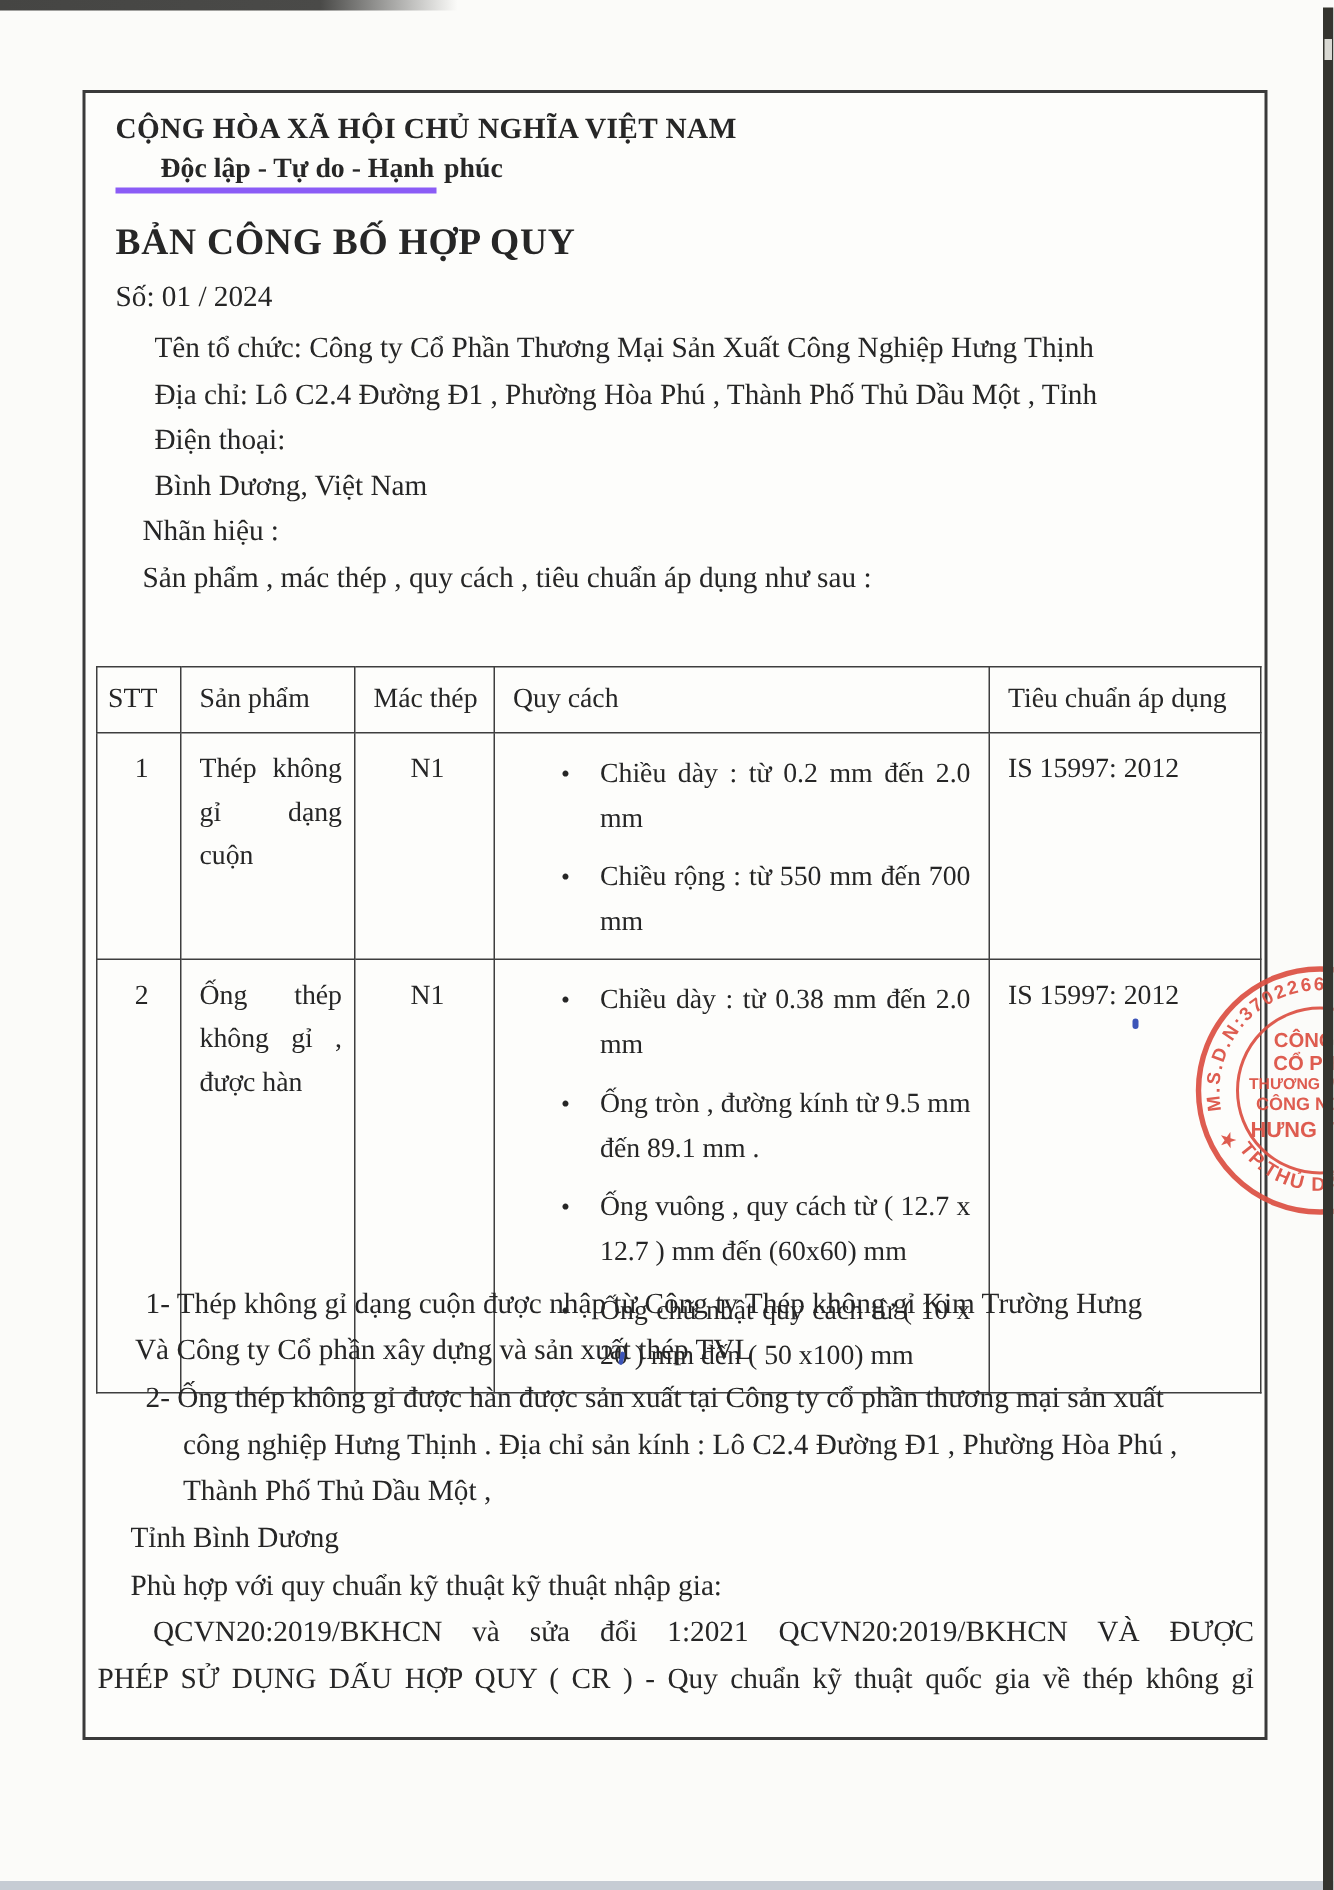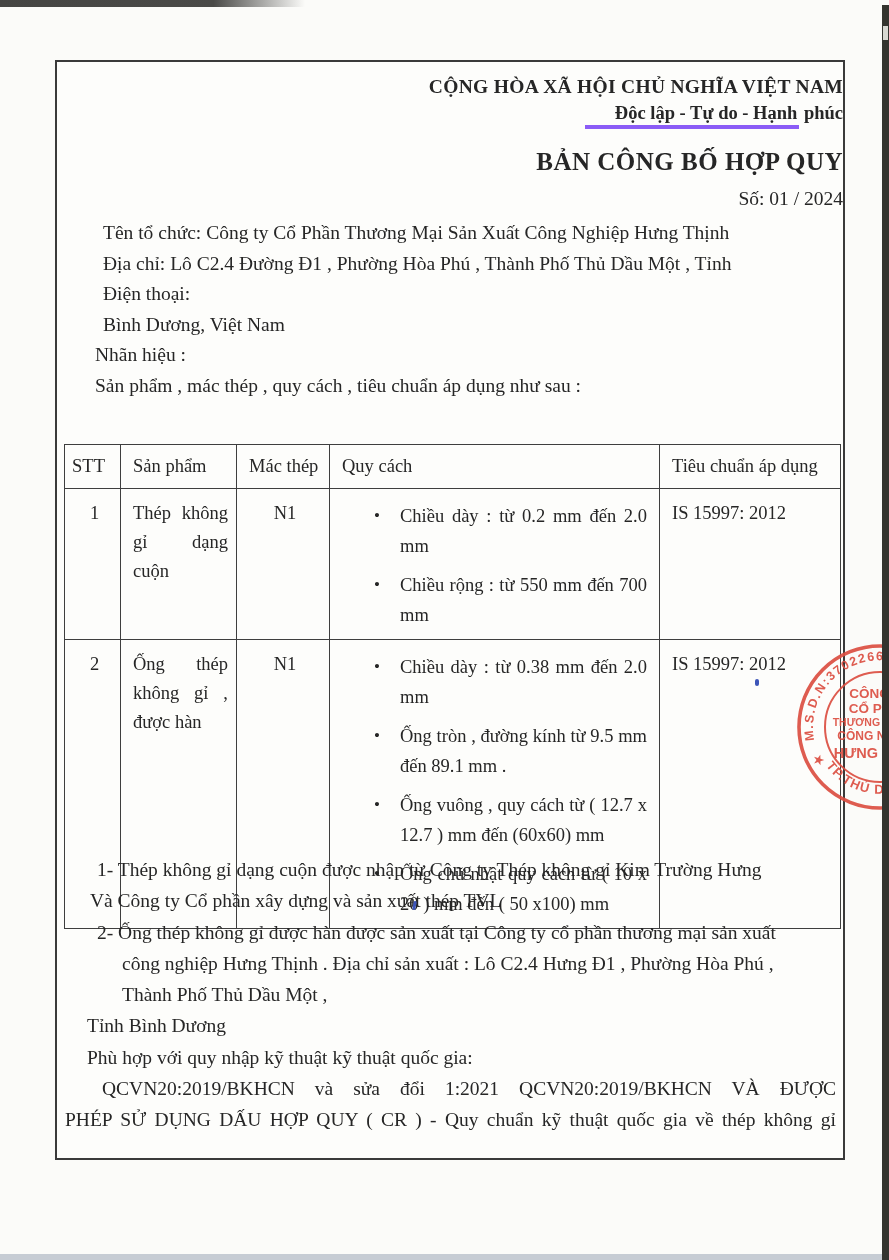--- a/index.html
+++ b/index.html
@@ -16,21 +16,21 @@
   .edge-right{position:absolute;left:882px;top:5px;width:7px;height:1255px;background:#34342f;z-index:6;}
   .edge-right-notch{position:absolute;left:883px;top:26px;width:5px;height:14px;background:#d8d8d2;z-index:7;}
   .edge-bottom{position:absolute;left:0;top:1254px;width:889px;height:6px;background:#c6ccd4;z-index:5;}
 
   
   .frame{
     position:absolute;left:55px;top:60px;width:790px;height:1100px;
     border:2px solid #3a3a3a;box-sizing:border-box;background:#fdfdfb;z-index:1;
   }
 
-  .center{text-align:right;}
+  .center{text-align:left;padding-left:20px;}
   .hdr{position:absolute;left:0;top:14px;width:100%;}
   .national-title{font-size:19.5px;font-weight:bold;letter-spacing:.3px;}
   .motto{font-size:18.5px;font-weight:bold;margin-top:5px;}
   .motto .u{border-bottom:4px solid #8b5cf6;padding:0 2px 2px 30px;}
   .doc-title{position:absolute;left:0;top:86px;width:100%;font-size:25px;font-weight:bold;letter-spacing:.5px;}
   .doc-number{position:absolute;left:0;top:126px;width:100%;font-size:19.5px;}
 
   .info{position:absolute;left:0;top:156px;width:100%;font-size:19.5px;line-height:30.5px;}
   .info .l1{padding-left:46px;}
   .info .l2{padding-left:38px;}
@@ -169,21 +169,21 @@
         </td>
         <td>IS 15997: 2012</td>
       </tr>
     </tbody>
   </table>
 
   <div class="notes">
     <div class="n-1">1-  Thép không gỉ dạng cuộn được nhập từ Công ty Thép không gỉ Kim Trường Hưng</div>
     <div class="n-cont0">Và Công ty Cổ phần xây dựng và sản xuất thép TVL</div>
     <div class="n-1">2-  Ống thép không gỉ được hàn được sản xuất tại Công ty cổ phần thương mại sản xuất</div>
-    <div class="n-cont">công nghiệp Hưng Thịnh . Địa chỉ sản xuất : Lô C2.4 Hưng Đ1 , Phường Hòa Phú ,</div>
+    <div class="n-cont">công nghiệp Hưng Thịnh . Địa chỉ sản kính : Lô C2.4 Đường Đ1 , Phường Hòa Phú ,</div>
     <div class="n-cont">Thành Phố Thủ Dầu Một ,</div>
     <div class="n-plain">Tỉnh Bình Dương</div>
-    <div class="n-plain">Phù hợp với quy nhập kỹ thuật kỹ thuật quốc gia:</div>
+    <div class="n-plain">Phù hợp với quy chuẩn kỹ thuật kỹ thuật nhập gia:</div>
     <div class="std first">QCVN20:2019/BKHCN và sửa đổi 1:2021 QCVN20:2019/BKHCN VÀ ĐƯỢC</div>
     <div class="std">PHÉP SỬ DỤNG DẤU HỢP QUY ( CR ) -  Quy chuẩn kỹ thuật quốc gia về thép không gỉ</div>
   </div>
 
 </div>
 
 </body></html>

